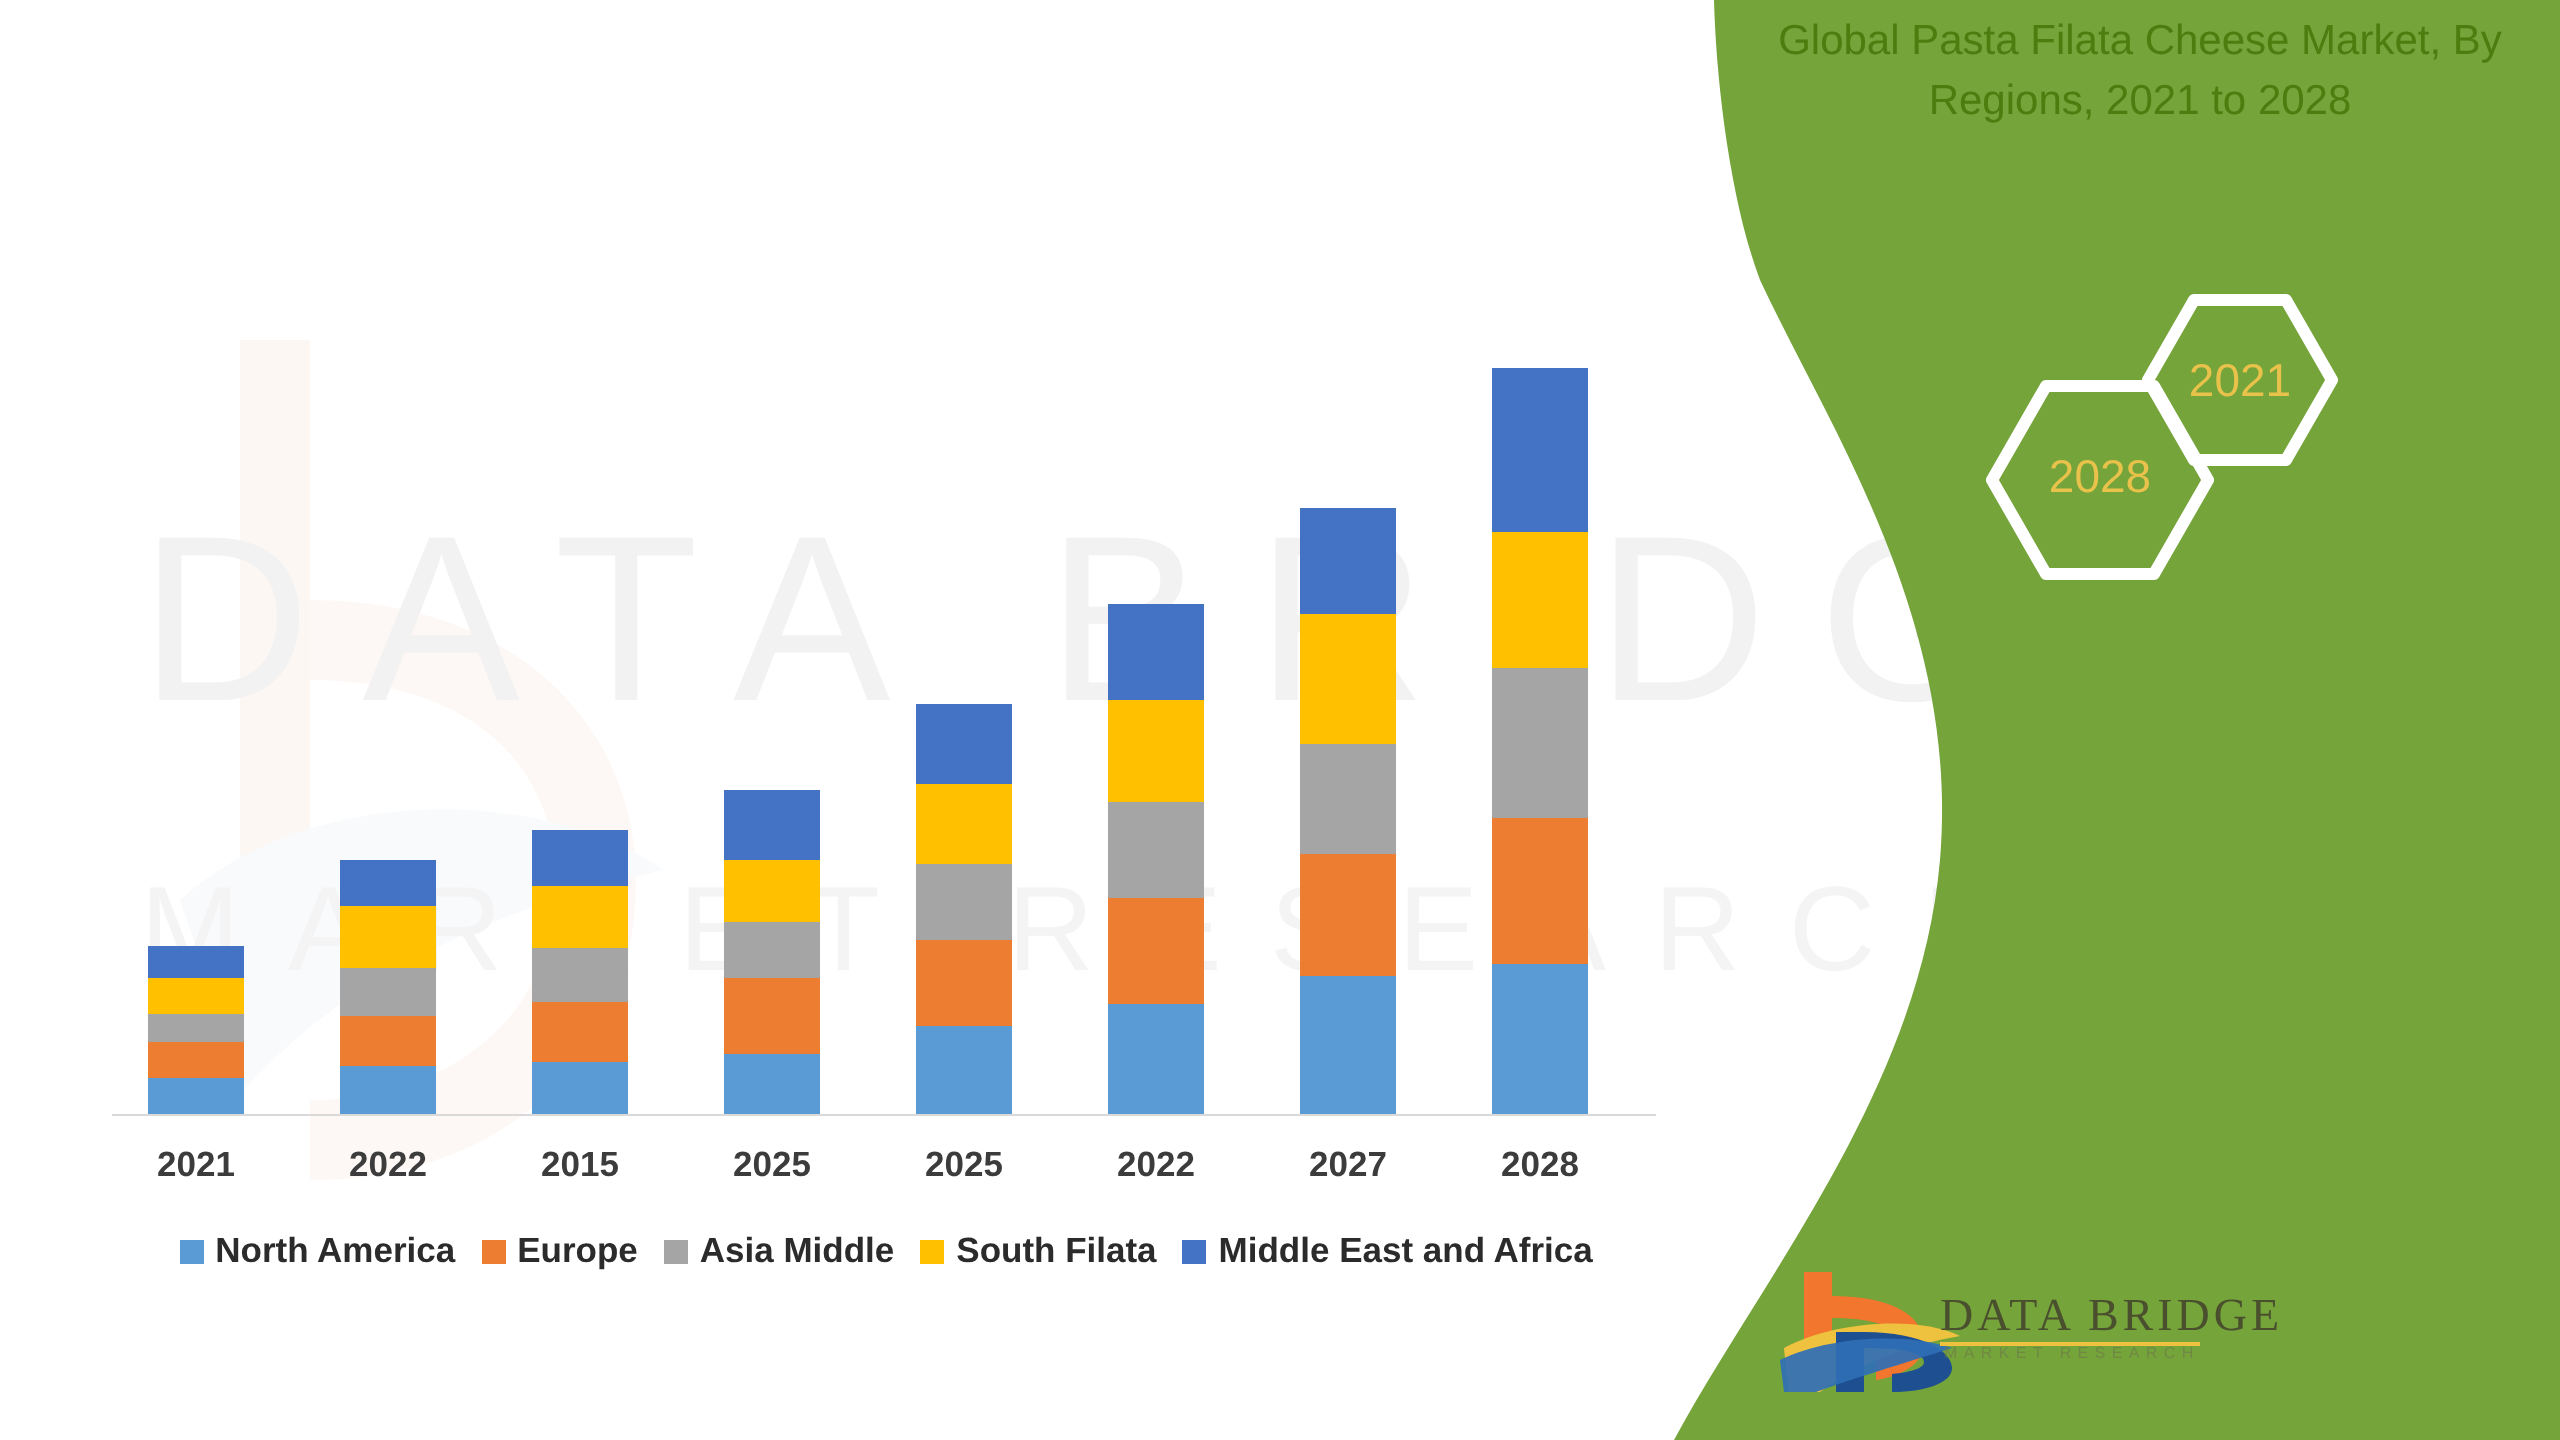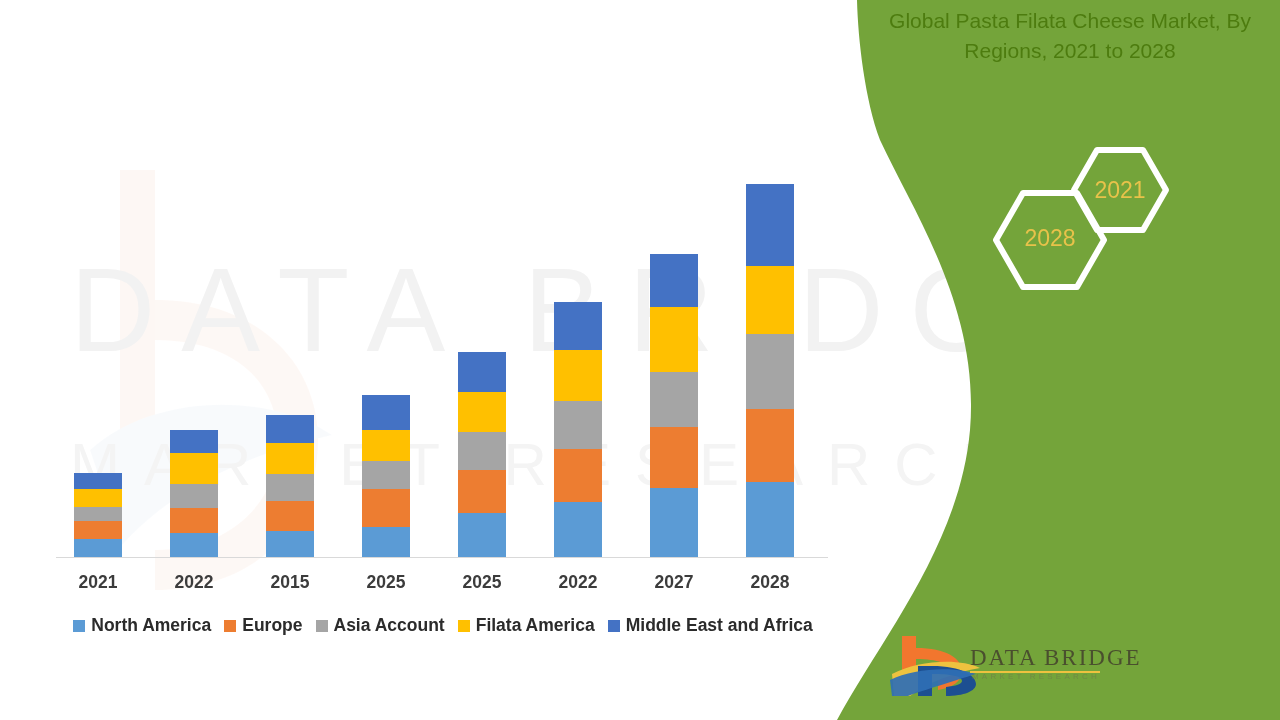--- a/index.html
+++ b/index.html
@@ -172,25 +172,25 @@
       <div class="leg-item">
         <span class="swatch" style="background: rgb(91, 155, 213);"></span>
         <span>North America</span>
       </div>
       <div class="leg-item">
         <span class="swatch" style="background: rgb(237, 125, 49);"></span>
         <span>Europe</span>
       </div>
       <div class="leg-item">
         <span class="swatch" style="background: rgb(165, 165, 165);"></span>
-        <span>Asia Account</span>
+        <span>Asia Middle</span>
       </div>
       <div class="leg-item">
         <span class="swatch" style="background: rgb(255, 192, 0);"></span>
-        <span>Filata America</span>
+        <span>South Filata</span>
       </div>
       <div class="leg-item">
         <span class="swatch" style="background: rgb(68, 114, 196);"></span>
         <span>Middle East and Africa</span>
       </div>
     </div>
 
   <div class="green-panel">
     <svg class="green-svg" viewBox="0 0 460 720" preserveAspectRatio="none">
       <path d="M37 0 L460 0 L460 720 L17 720 C 60 640 140 545 150 430 C 160 310 95 215 60 140 C 45 100 38 40 37 0 Z" fill="#74a43a"></path>

